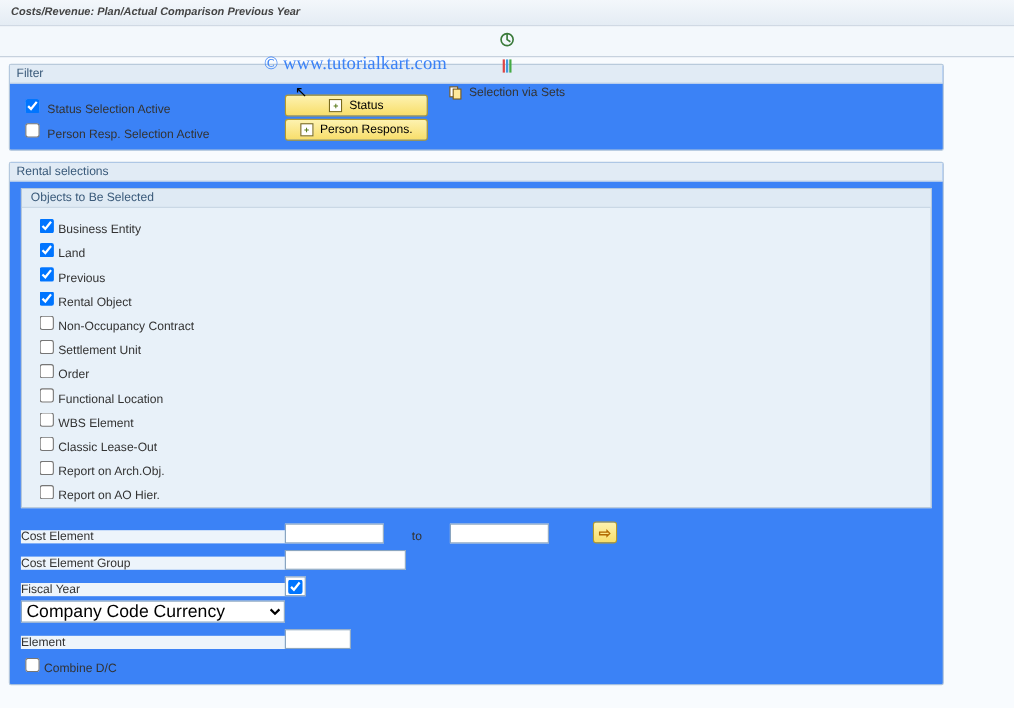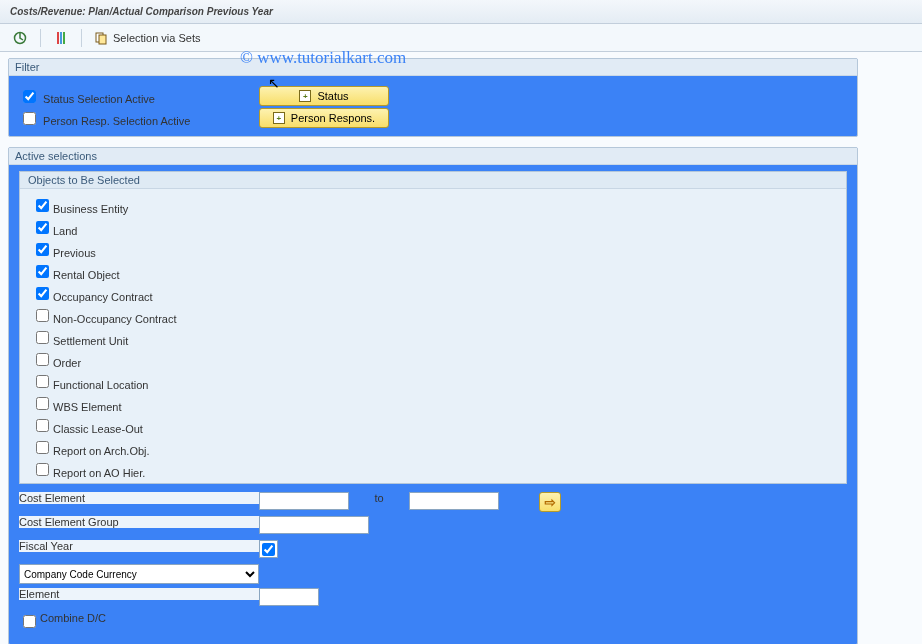--- a/index.html
+++ b/index.html
@@ -22,20 +22,21 @@
     font-style: italic;
     color: #444;
   }
   .toolbar {
     display: flex; align-items: center;
     gap: 2px;
     padding: 2px 6px;
     background: #f3f8fc;
     border-bottom: 1px solid #c2cedb;
     height: 28px;
+    flex-direction: column;
   }
   .tb-btn {
     display: inline-flex; align-items: center; gap: 4px;
     padding: 2px 6px;
     border: 1px solid transparent;
     border-radius: 3px;
     cursor: pointer;
     height: 22px;
   }
   .tb-sep { width:1px; height:18px; background:#c7d3df; margin:0 4px; }
@@ -82,33 +83,33 @@
   }
   .inner-box > .gb-title {
     font-size: 11px;
     color:#3a5a7a;
     background:#dfeaf4;
     padding:2px 8px;
     border-bottom:1px solid #c8d6e4;
   }
   .objlist { padding: 4px 12px; }
   .objlist .row { height: 22px; }
-  .field-row { display:flex; align-items:flex-start; height:24px; }
+  .field-row { display:flex; align-items:flex-end; height:24px; }
   .field-row .flbl { width: 240px; background:#edf4fb; }
   input[type=text].sap-in {
     border:1px solid #8aa5c0;
     height:18px;
     padding:1px 2px;
     font-size:11px;
     background:#fff;
   }
   .sel {
     border:1px solid #8aa5c0;
     height:20px;
-    font-size:10px;
+    font-size:16px;
     background:#fff;
   }
   .w60{width:60px}.w90{width:90px}.w110{width:110px}.w240{width:240px}
   .to-lbl { width:60px; text-align:center; }
   .multi-btn {
     background: linear-gradient(#fdf2b0,#f8de6a);
     border:1px solid #b59a2a;
     border-radius:3px;
     width:22px; height:20px;
     display:inline-flex; align-items:center; justify-content:center;
@@ -196,45 +197,41 @@
         </div>
         <button class="sap-btn">
           <span class="mini-icon">+</span>
           <span>Person Respons.</span>
         </button>
       </div>
     </div>
   </div>
 
   <div class="groupbox">
-    <div class="gb-title">Active selections</div>
+    <div class="gb-title">Rental selections</div>
     <div class="gb-body" style="padding-top:4px">
 
       <div class="inner-box">
         <div class="gb-title">Objects to Be Selected</div>
         <div class="objlist" id="objlist">
             <div class="row">
               <input type="checkbox" class="chk" checked="" style="">
               <span>Business Entity</span>
             </div>
             <div class="row">
               <input type="checkbox" class="chk" checked="" style="">
               <span>Land</span>
             </div>
             <div class="row">
               <input type="checkbox" class="chk" checked="" style="">
               <span>Previous</span>
             </div>
             <div class="row">
               <input type="checkbox" class="chk" checked="" style="">
               <span>Rental Object</span>
-            </div>
-            <div class="row">
-              <input type="checkbox" class="chk" checked="" style="">
-              <span>Occupancy Contract</span>
             </div>
             <div class="row">
               <input type="checkbox" class="chk" style="">
               <span>Non-Occupancy Contract</span>
             </div>
             <div class="row">
               <input type="checkbox" class="chk" style="">
               <span>Settlement Unit</span>
             </div>
             <div class="row">

